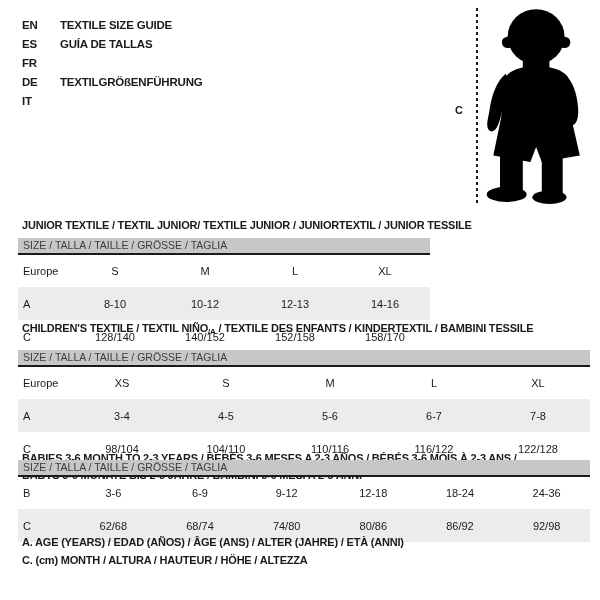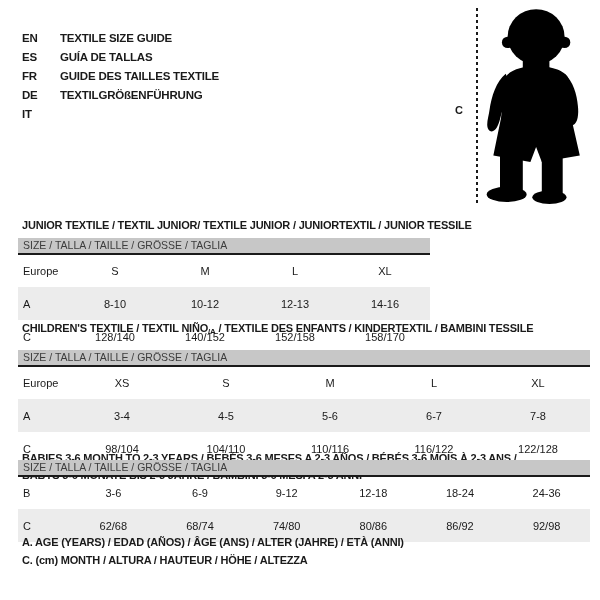--- a/index.html
+++ b/index.html
@@ -5,21 +5,21 @@
   * { box-sizing: border-box; }
   html, body { margin: 0; padding: 0; }
   body {
     width: 600px; height: 600px; position: relative;
     background: #ffffff; color: #1a1a1a;
     font-family: "Liberation Sans", sans-serif;
     overflow: hidden;
   }
 
   
-  .lang-list { position: absolute; top: 28px; left: 22px; }
+  .lang-list { position: absolute; top: 15px; left: 22px; }
   .lang-row { display: flex; height: 19px; align-items: center;
               font-size: 11.5px; font-weight: bold; letter-spacing: -0.2px; }
   .lang-code { width: 38px; flex: none; }
 
   
   .dotted-line { position: absolute; left: 476px; top: 8px; width: 2px; height: 198px;
                  background: repeating-linear-gradient(to bottom, #1a1a1a 0 3px, transparent 3px 6px); }
   .figure-label { position: absolute; left: 455px; top: 104px;
                   font-size: 11px; font-weight: bold; }
   .baby-svg { position: absolute; left: 481px; top: 4px; }
@@ -61,21 +61,20 @@
   <div class="lang-row">
     <span class="lang-code">EN</span>
     <span>TEXTILE SIZE GUIDE</span>
   </div>
   <div class="lang-row">
     <span class="lang-code">ES</span>
     <span>GUÍA DE TALLAS</span>
   </div>
   <div class="lang-row">
     <span class="lang-code">FR</span>
-    <span>GUIDE DES TAILLES TEXTILE</span>
   </div>
   <div class="lang-row">
     <span class="lang-code">DE</span>
     <span>TEXTILGRÖßENFÜHRUNG</span>
   </div>
   <div class="lang-row">
     <span class="lang-code">IT</span>
   </div>
 </div>
 

